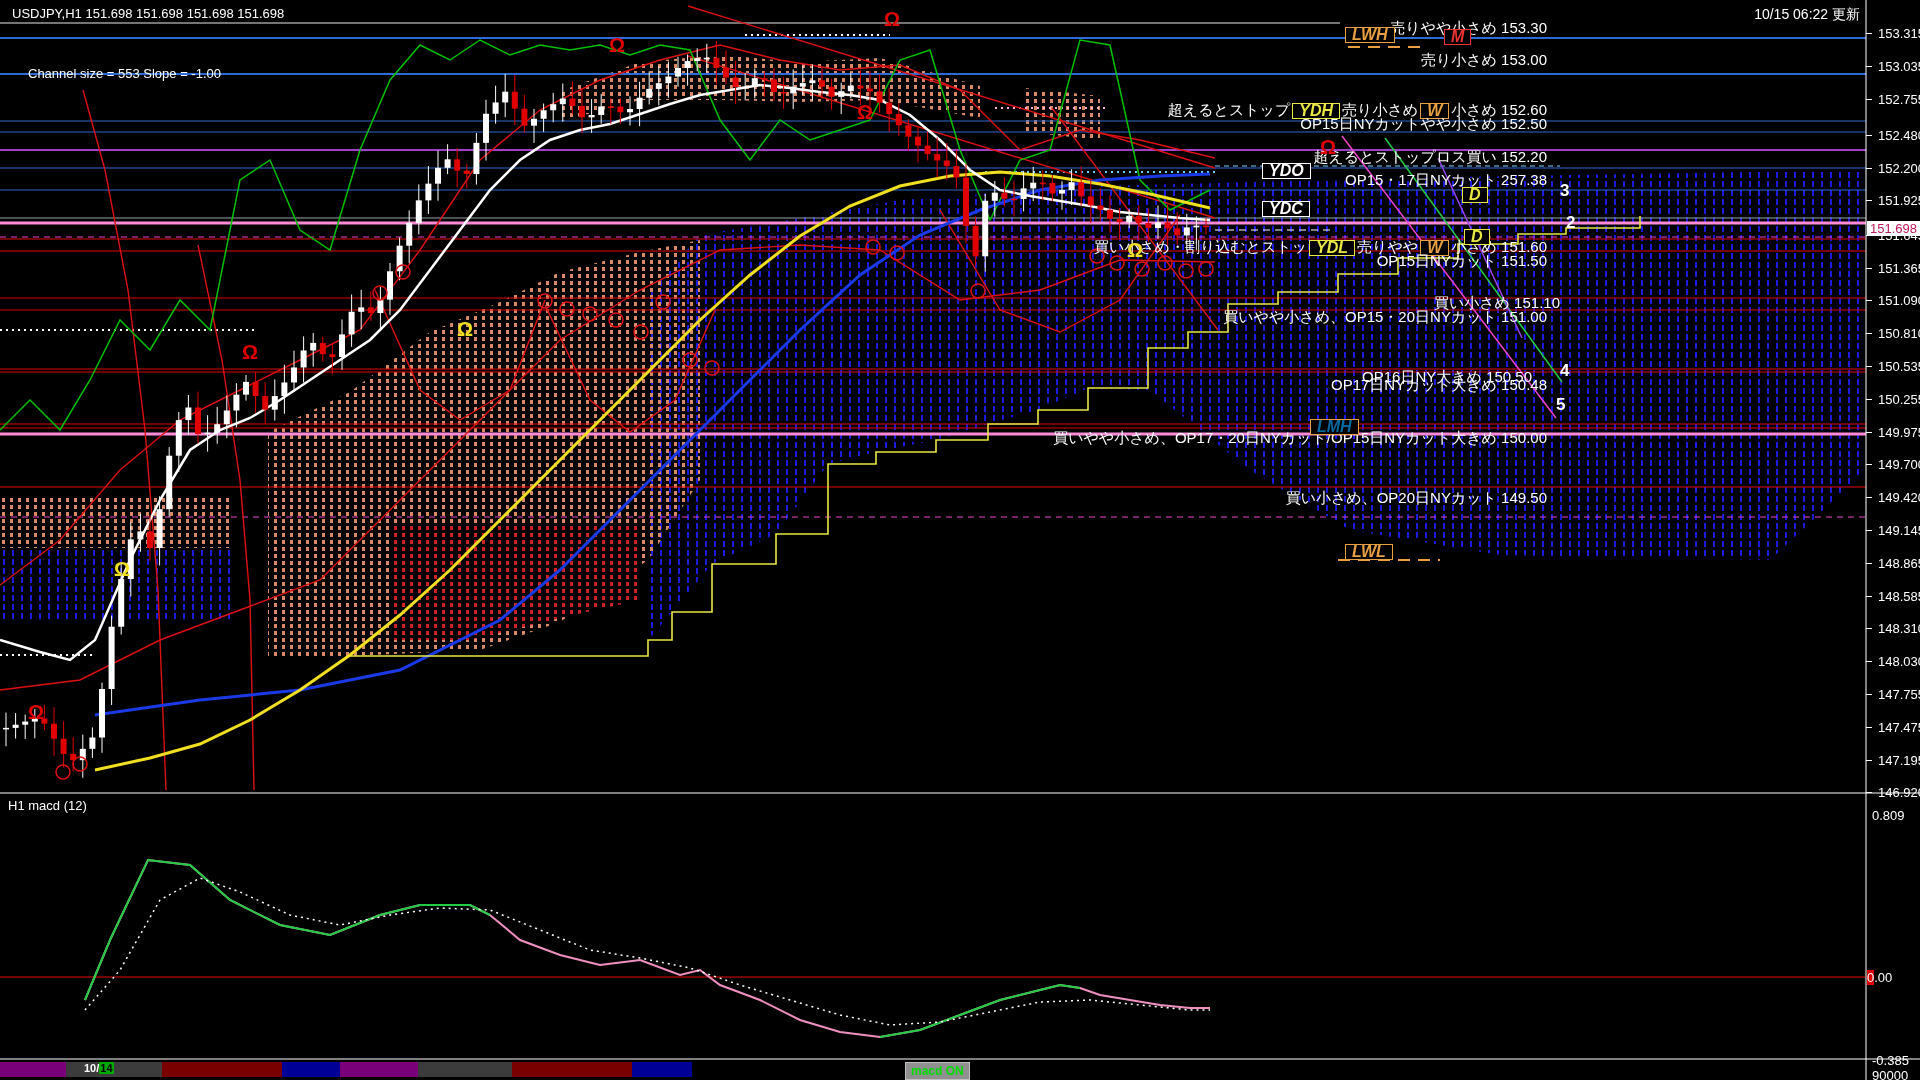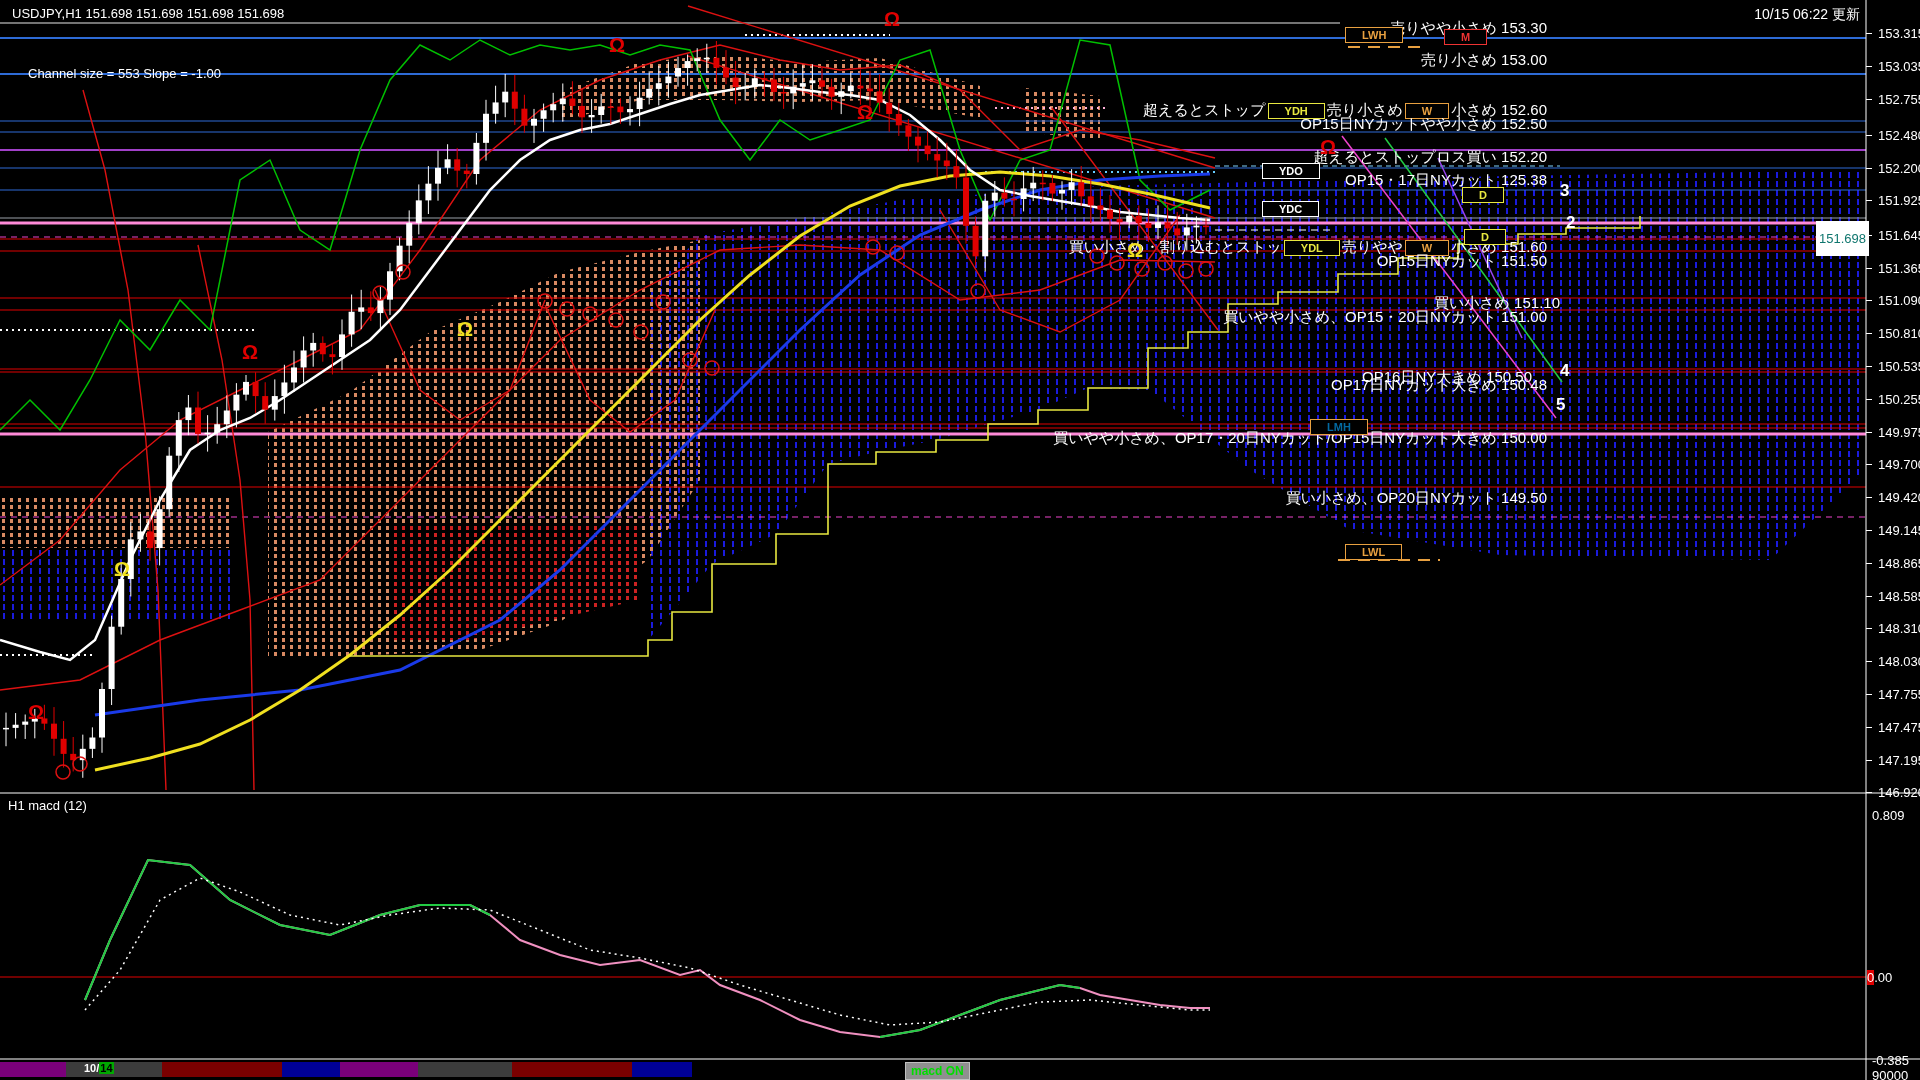--- a/index.html
+++ b/index.html
@@ -6,25 +6,25 @@
   #screen{position:relative;width:1920px;height:1080px;background:#000;overflow:hidden;
           font-family:"Liberation Sans","DejaVu Sans",sans-serif;color:#fff;}
   #chartsvg{position:absolute;left:0;top:0;}
   .abs{position:absolute;white-space:nowrap;}
   .hdr{font-size:13px;color:#fff;}
   .upd{font-size:14px;color:#fff;}
   .chaninfo{font-size:13px;color:#fff;}
   .watermark{font-size:64px;color:#dcdcdc;letter-spacing:2px;}
   .anno{position:absolute;font-size:15px;color:#fff;display:flex;align-items:center;gap:2px;}
   .anno span{white-space:nowrap;}
-  .lblbox{display:inline-block;border:1px solid;background:#000;font-size:11px;font-weight:bold;
-          line-height:14px;padding:0 16px;}
+  .lblbox{display:inline-block;border:1px solid;background:#000;font-size:16px;font-weight:bold;
+          line-height:14px;padding:0 6px;font-style:italic;}
   .tick{position:absolute;font-size:13px;color:#fff;left:1878px;}
   .tickmark{position:absolute;left:1866px;width:6px;height:1px;background:#fff;}
-  .curtag{position:absolute;left:1816px;background:#fff;color:#0f766e;font-size:13px;padding:10px 3px;}
+  .curtag{position:absolute;left:1867px;background:#fff;color:#be185d;font-size:13px;padding:0 3px;}
   .mtick{position:absolute;font-size:13px;color:#fff;left:1872px;margin-top:6px;}
   .wave{position:absolute;font-size:17px;font-weight:bold;color:#fff;}
   .omega{position:absolute;font-size:20px;font-weight:bold;}
   .tl-seg{position:absolute;height:15px;top:1062px;}
   .tl-date{position:absolute;top:1062px;font-size:11px;font-weight:bold;color:#fff;}
   .tl-date b{background:#00a800;color:#000;padding:0 1px;}
   .macdbtn{position:absolute;background:#8f8f8f;color:#00dd00;font-size:12px;font-weight:bold;
            padding:1px 5px;border:1px solid #c0c0c0;}
   .zerotag{position:absolute;left:1867px;font-size:13px;color:#fff;}
   .zerotag i{font-style:normal;background:#e00000;}
@@ -471,21 +471,21 @@
         <span class="lblbox" style="border-color: rgb(232, 160, 64); color: rgb(232, 160, 64);">W</span>
         <span>小さめ 152.60</span>
       </div>
       <div class="anno" style="top: 115px; right: 373px;">
         <span>OP15日NYカットやや小さめ 152.50</span>
       </div>
       <div class="anno" style="top: 148px; right: 373px;">
         <span>超えるとストップロス買い 152.20</span>
       </div>
       <div class="anno" style="top: 171px; right: 373px;">
-        <span>OP15・17日NYカット 125.38</span>
+        <span>OP15・17日NYカット 257.38</span>
       </div>
       <div class="anno" style="top: 238px; right: 373px;">
         <span>買い小さめ・割り込むとストッ</span>
         <span class="lblbox" style="border-color: rgb(232, 232, 64); color: rgb(232, 232, 64);">YDL</span>
         <span>売りやや</span>
         <span class="lblbox" style="border-color: rgb(232, 160, 64); color: rgb(232, 160, 64);">W</span>
         <span>小さめ 151.60</span>
       </div>
       <div class="anno" style="top: 252px; right: 373px;">
         <span>OP15日NYカット 151.50</span>

